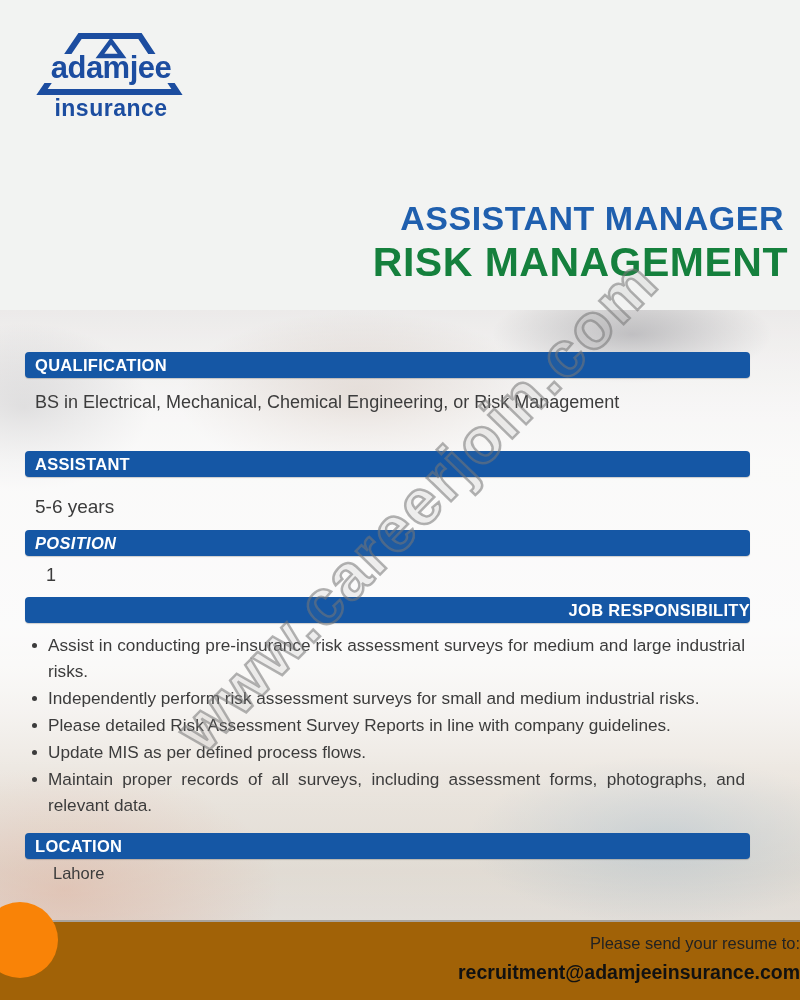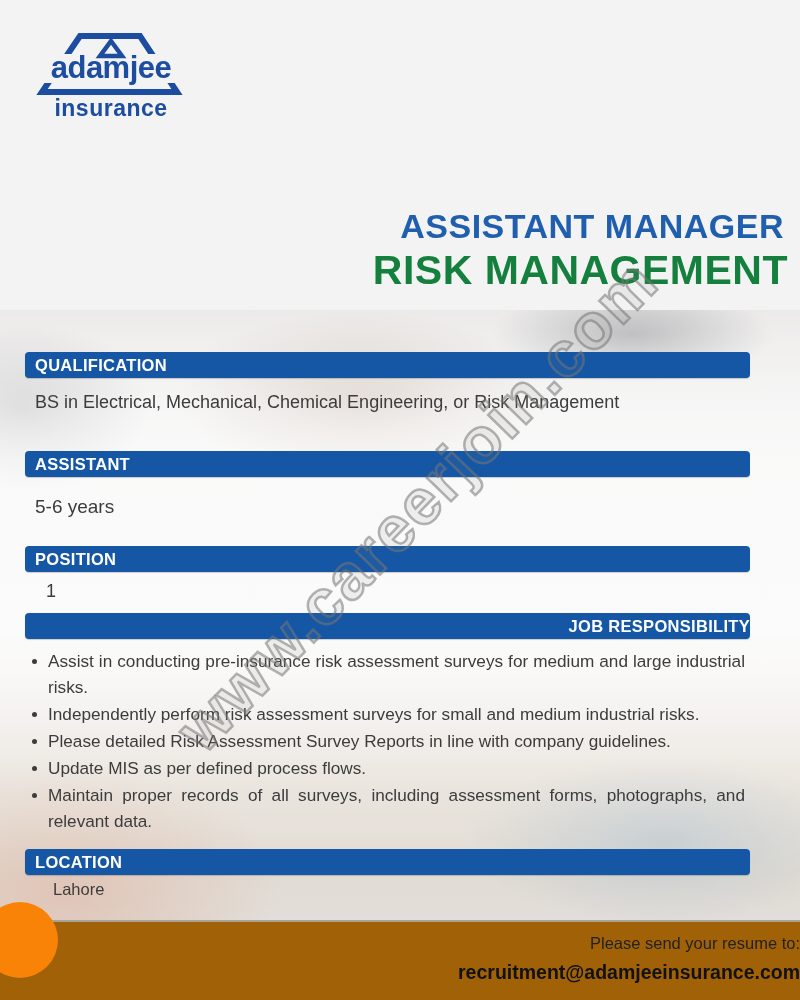--- a/index.html
+++ b/index.html
@@ -4,21 +4,21 @@
 <style>
   html,body{margin:0;padding:0;}
   body{font-family:"Liberation Sans", sans-serif; background:#888;}
   .page{
     position:relative; width:800px; height:1000px; margin:0 auto;
     background:#F2F3F2; overflow:hidden;
   }
   
   .logo{position:absolute; left:30px; top:20px; width:160px; height:105px;}
   
-  .title-block{position:absolute; right:12px; top:206px; text-align:right; z-index:5;margin-left:36px;}
+  .title-block{position:absolute; right:12px; top:198px; text-align:right; z-index:5;margin-left:36px;}
   .title-line1{
     font-size:34px; font-weight:700; letter-spacing:0.5px;
     color:#1F5FAE; line-height:1.2; white-space:nowrap; padding-right:4px;
   }
   .title-line2{
     font-size:41px; font-weight:700; letter-spacing:0.5px;
     color:#15803d; line-height:1.15; white-space:nowrap;
   }
   
   .photo{
@@ -40,21 +40,21 @@
   
   .section-bar{
     margin-left:25px; width:calc(100% - 75px); height:26px;
     background:#1557A5; border-radius:4px;
     color:#FFFFFF; font-weight:700; font-size:16.5px; letter-spacing:0.3px;
     line-height:26px; padding-left:10px; box-sizing:border-box;
     box-shadow:0 1px 1px rgba(0,0,0,0.18);
   }
   .bar-qualification{margin-top:42px;}
   .bar-experience{margin-top:38px;}
-  .bar-position{margin-top:28px;}
+  .bar-position{margin-top:12px;font-style:italic;}
   .bar-job{margin-top:11px;text-align:right;}
   .bar-location{margin-top:15px;}
   .section-text{
     margin-left:35px; margin-right:50px; color:#3C3C3C;
     font-size:18px; line-height:22px;
   }
   .text-qualification{margin-top:13px;}
   .text-experience{margin-top:19px; font-size:19px;}
   .text-position{margin-top:8px; margin-left:46px;}
   .text-location{margin-top:3px; margin-left:53px; font-size:16.5px;}

